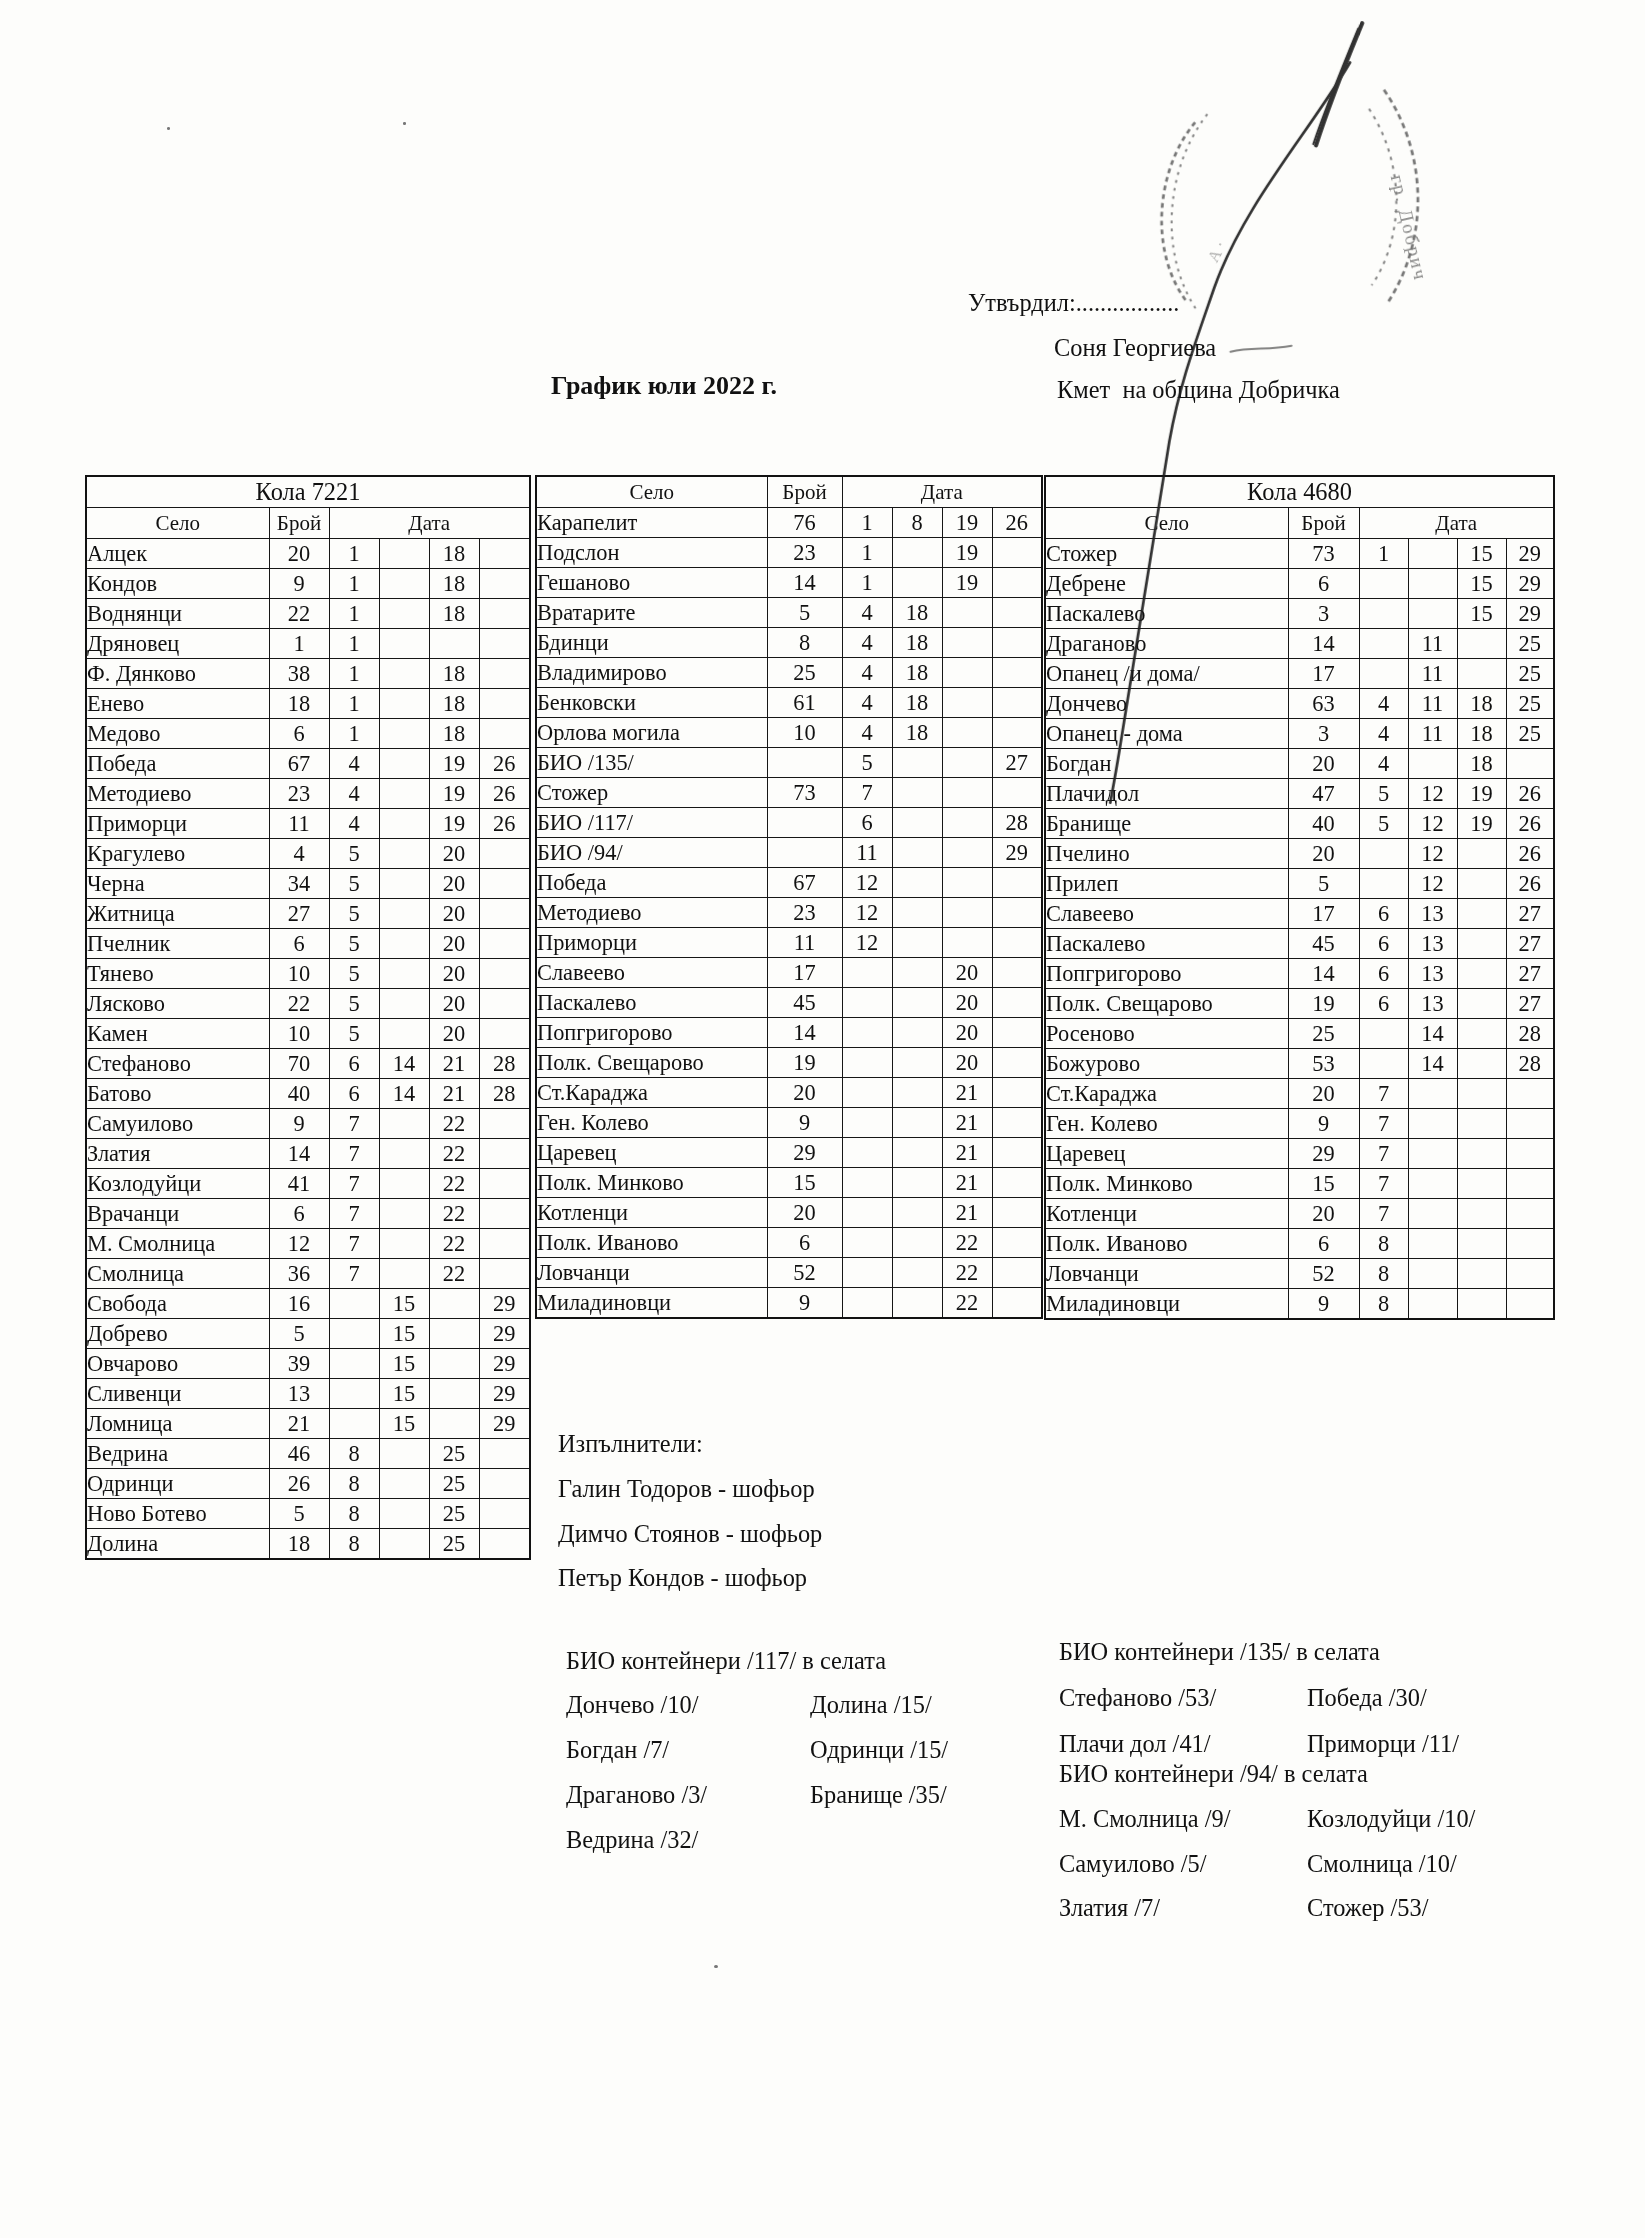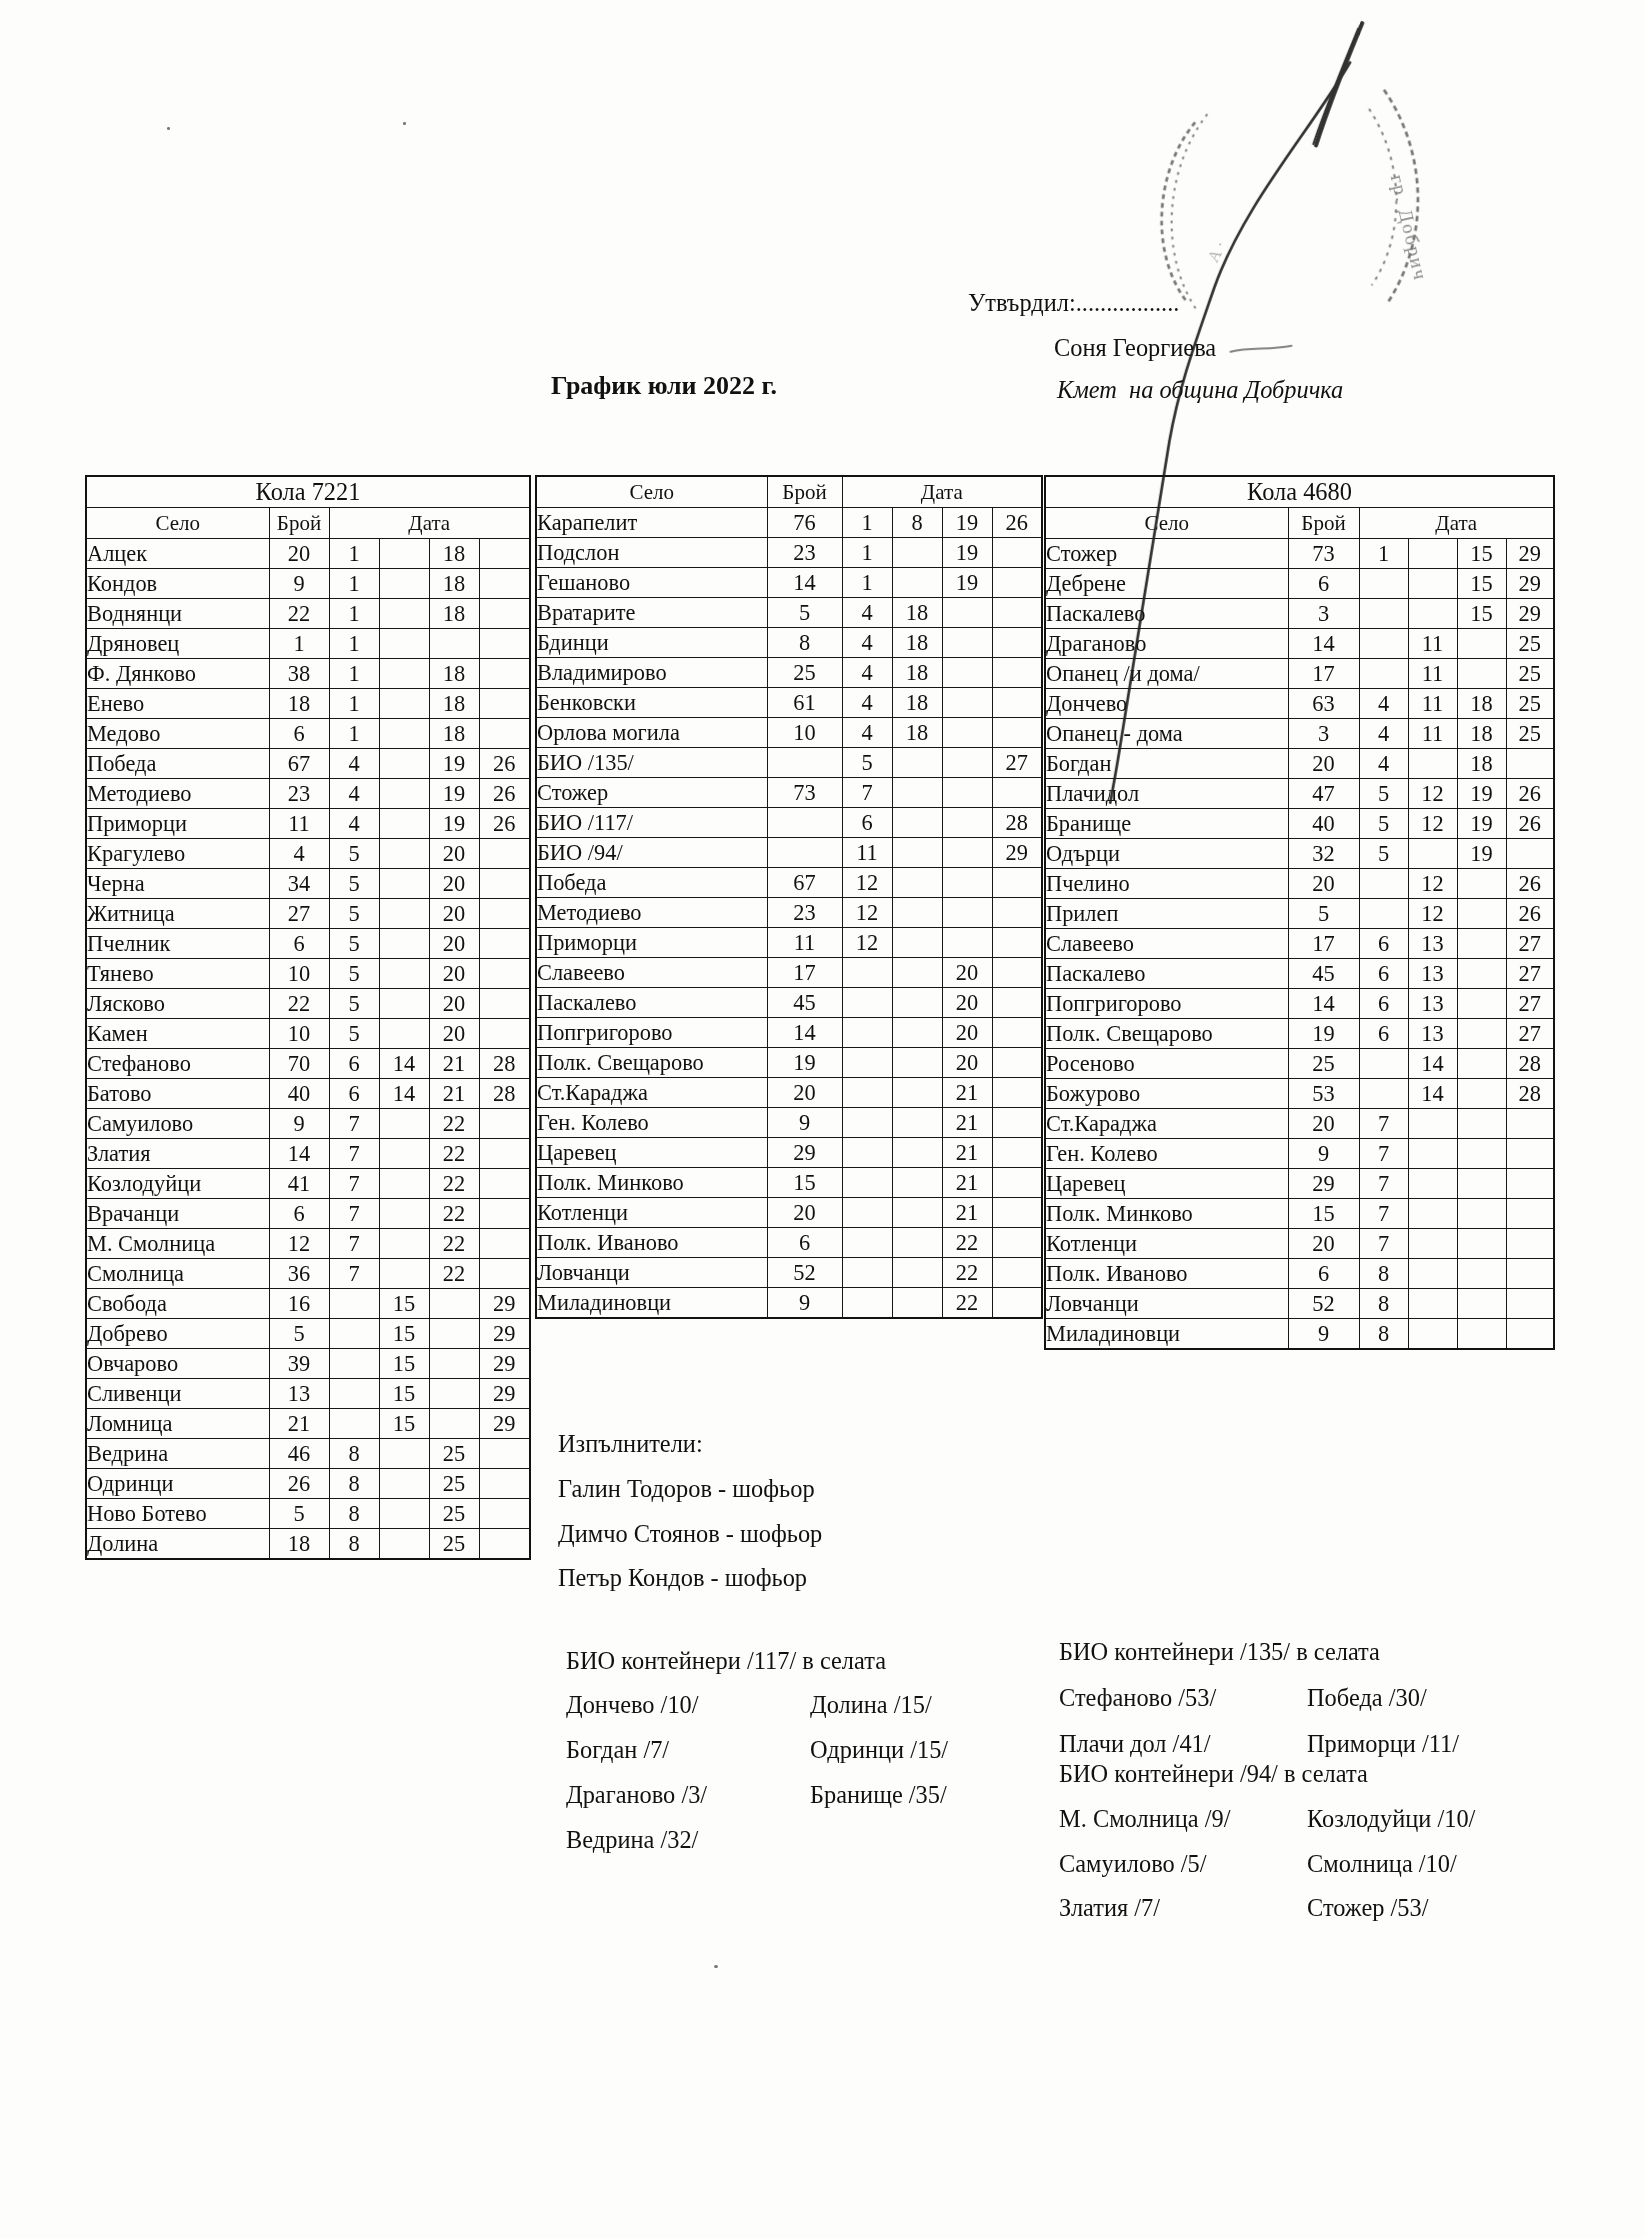--- a/index.html
+++ b/index.html
@@ -1,21 +1,21 @@
 <!DOCTYPE html>
 <html style="font-size:11px"><head>
 <meta charset="utf-8">
 <style>
   html,body{margin:0;padding:0;background:#888;}
   .page{position:relative;width:1646px;height:2239px;background:#fdfdfb;
         font-family:"Liberation Serif","DejaVu Serif",serif;color:#111;overflow:hidden;}
   .abs{position:absolute;white-space:pre;}
   .title{font-size:26px;font-weight:bold;}
   .approve{font-size:24.4px;}
-  .role{font-style:italic;}
+  .role{}
   table.sched{position:absolute;top:475px;border-collapse:collapse;table-layout:fixed;
               background:transparent;}
   table.sched th,table.sched td{border:1.4px solid #161616;padding:0;overflow:hidden;
               white-space:nowrap;font-weight:normal;}
   table.sched{border:2.7px solid #121212;}
   th.car{height:30px;font-size:24.4px;font-weight:bold;text-align:center;}
   th.colh{height:30px;font-size:21px;font-weight:bold;text-align:center;}
   td.village{height:29px;font-size:22.4px;text-align:left;padding-left:6.1px;}
   td.num{height:29px;font-size:22.4px;text-align:center;}
   .exec{font-size:24.4px;}
@@ -658,28 +658,20 @@
           <td class="num">19</td>
           <td class="num">26</td>
         </tr>
         <tr>
           <td class="village">Бранище</td>
           <td class="num">40</td>
           <td class="num">5</td>
           <td class="num">12</td>
           <td class="num">19</td>
           <td class="num">26</td>
-        </tr>
-        <tr>
-          <td class="village">Одърци</td>
-          <td class="num">32</td>
-          <td class="num">5</td>
-          <td class="num"></td>
-          <td class="num">19</td>
-          <td class="num"></td>
         </tr>
         <tr>
           <td class="village">Пчелино</td>
           <td class="num">20</td>
           <td class="num"></td>
           <td class="num">12</td>
           <td class="num"></td>
           <td class="num">26</td>
         </tr>
         <tr>

